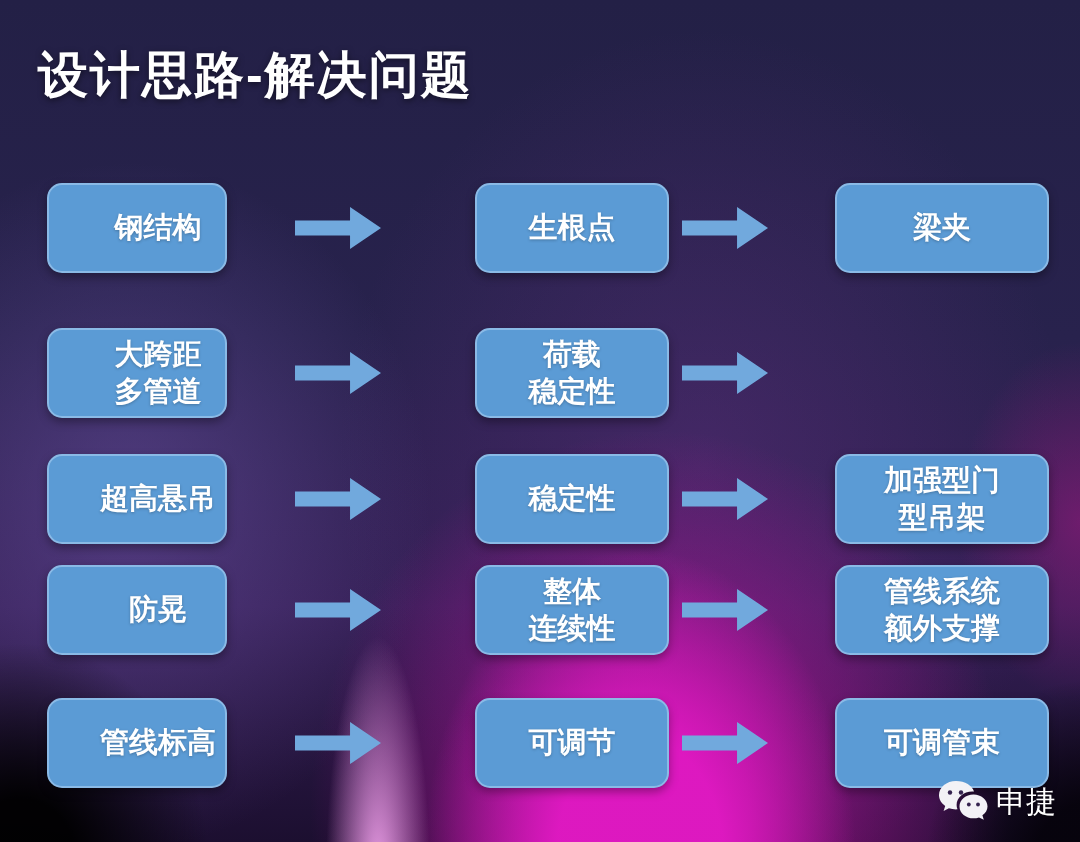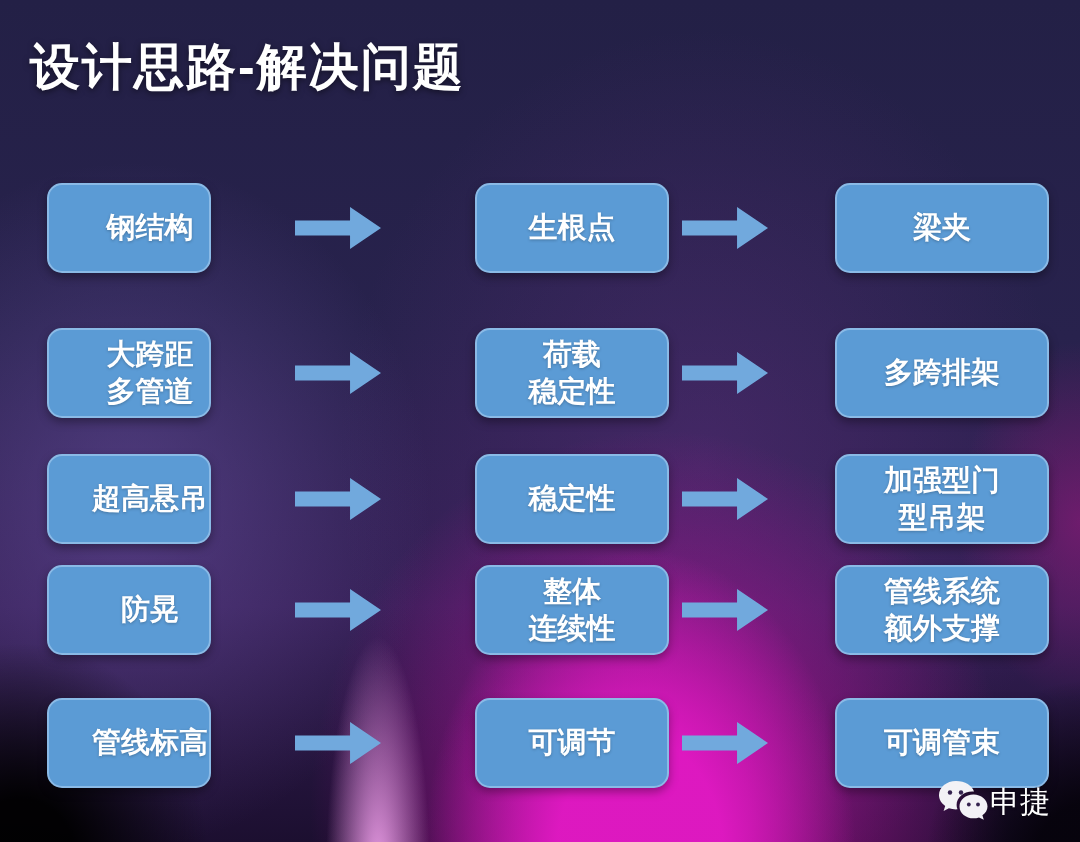--- a/index.html
+++ b/index.html
@@ -14,51 +14,51 @@
       radial-gradient(ellipse 230px 260px at 101% 103%, rgba(5,2,10,0.92) 25%, rgba(5,2,10,0) 72%),
       radial-gradient(ellipse 70px 330px at 378px 105%, rgba(250,170,245,0.95), rgba(250,170,245,0) 75%),
       radial-gradient(ellipse 300px 430px at 640px 102%, rgba(225,25,195,0.95) 28%, rgba(225,25,195,0) 72%),
       radial-gradient(ellipse 500px 540px at 660px 96%, rgba(172,18,150,0.8) 18%, rgba(172,18,150,0) 70%),
       radial-gradient(ellipse 170px 250px at 100% 62%, rgba(160,25,130,0.55), rgba(160,25,130,0) 72%),
       radial-gradient(ellipse 430px 490px at 12% 60%, rgba(122,92,182,0.45), rgba(122,92,182,0) 70%),
       radial-gradient(ellipse 520px 620px at 65% 55%, rgba(112,52,142,0.35), rgba(112,52,142,0) 70%),
       linear-gradient(180deg, #232046 0%, #28224d 40%, #341f55 72%, #1c0f30 100%);
   }
   .title{
-    position:absolute;left:22px;top:26px;margin:8px;
+    position:absolute;left:22px;top:26px;margin:16px;
     font-size:50px;font-weight:bold;color:#fff;letter-spacing:2px;
     text-shadow:0 2px 6px rgba(0,0,0,0.5);
   }
   .row{position:absolute;left:0;width:1080px;height:90px;}
   .box{
     position:absolute;top:0;height:90px;
     box-sizing:border-box;
     background:var(--box-fill,#5B9BD5);
     border:2px solid var(--box-border,#8ABAE6);
     border-radius:15px;
     color:#fff;font-size:29px;font-weight:600;line-height:1.28;
     display:flex;align-items:center;justify-content:center;text-align:center;
     white-space:pre-line;
     box-shadow:0 4px 10px rgba(0,0,0,0.35);
     text-shadow:0 1px 3px rgba(0,0,0,0.25);
   }
-  .col1{left:47px;width:164px;padding-left:42px;}
+  .col1{left:47px;width:180px;padding-left:42px;}
   .col2{left:427px;width:194px;margin-left:48px;}
   .col3{left:835px;width:214px;}
   .arrow{
     position:absolute;top:23px;width:86px;height:44px;
     background:var(--arrow-fill,#71A9DD);
     clip-path:polygon(0 33%, 64% 33%, 64% 2%, 100% 50%, 64% 98%, 64% 67%, 0 67%);
     filter:drop-shadow(0 2px 3px rgba(0,0,0,0.3));
   }
   .arrow.a1{left:295px;}
   .arrow.a2{left:682px;}
   .watermark{
     position:absolute;left:936px;top:774px;height:56px;
-    display:flex;align-items:center;
+    display:flex;align-items:center;gap:6px;
   }
   .watermark .wm-label{
     color:#fff;font-size:30px;font-weight:500;
     text-shadow:0 1px 3px rgba(0,0,0,0.45);
   }
   .wm-icon{width:54px;height:54px;display:block;}
 </style>
 </head>
 <body>
 
@@ -74,21 +74,20 @@
     <div class="box col3">梁夹</div>
   </div>
 
   <div class="row" style="top:328px">
     <div class="box col1">大跨距
 多管道</div>
     <div class="arrow a1"></div>
     <div class="box col2">荷载
 稳定性</div>
     <div class="arrow a2"></div>
-    <div class="box col3">多跨排架</div>
   </div>
 
   <div class="row" style="top:454px">
     <div class="box col1">超高悬吊</div>
     <div class="arrow a1"></div>
     <div class="box col2">稳定性</div>
     <div class="arrow a2"></div>
     <div class="box col3">加强型门
 型吊架</div>
   </div>

